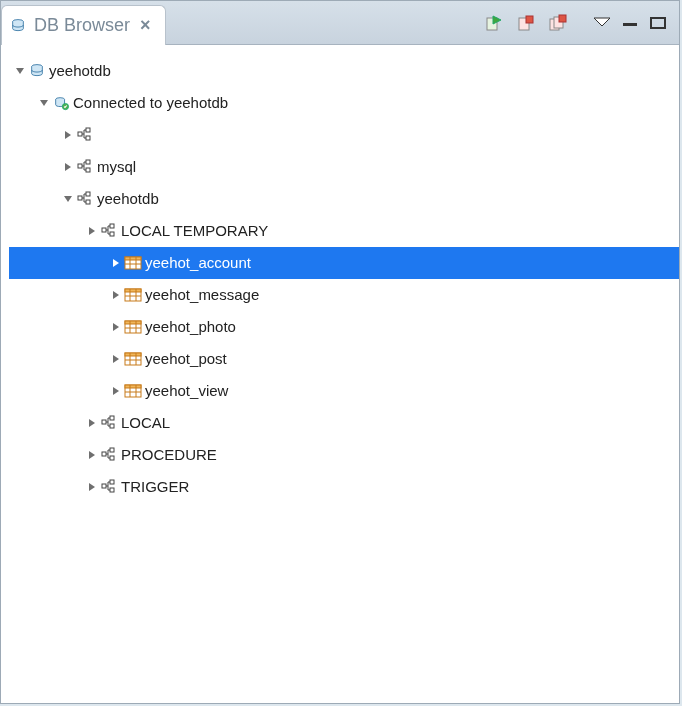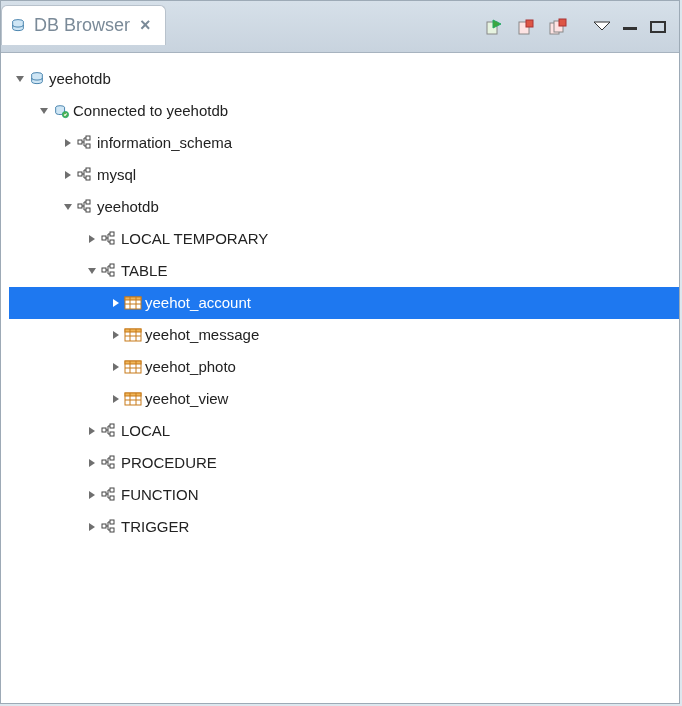--- a/index.html
+++ b/index.html
@@ -13,21 +13,21 @@
   color: #222;
 }
 .panel {
   background: #fff;
   border: 1px solid #9daab6;
   width: 680px;
   height: 704px;
   position: relative;
 }
 .titlebar {
-  height: 52px;
+  height: 44px;
   background: linear-gradient(#d6e0e9, #c8d3de);
   border-bottom: 1px solid #a7b3bf;
   display: flex;
   align-items: stretch;
 }
 .tab {
   display: flex;
   align-items: center;
   gap: 6px;
   background: #fff;
@@ -198,21 +198,20 @@
           </svg>
         </span>
       <span class="icon">
           <svg viewBox="0 0 18 16">
             <rect x="2" y="5" width="4" height="4" fill="none" stroke="#444"></rect>
             <rect x="10" y="1" width="4" height="4" fill="none" stroke="#444"></rect>
             <rect x="10" y="9" width="4" height="4" fill="none" stroke="#444"></rect>
             <path d="M6 7h2m0-4h2m-2 8h2M8 3v8" stroke="#444" fill="none"></path>
           </svg>
         </span>
-      <span class="label">information_schema</span>
     </div>
     <div class="row">
       <span class="indent" style="width:52px"></span>
       <span class="arrow">
           <svg viewBox="0 0 10 10">
             <polygon points="2,1 8,5 2,9" fill="currentColor"></polygon>
           </svg>
         </span>
       <span class="icon">
           <svg viewBox="0 0 18 16">
@@ -254,37 +253,20 @@
           <svg viewBox="0 0 18 16">
             <rect x="2" y="5" width="4" height="4" fill="none" stroke="#444"></rect>
             <rect x="10" y="1" width="4" height="4" fill="none" stroke="#444"></rect>
             <rect x="10" y="9" width="4" height="4" fill="none" stroke="#444"></rect>
             <path d="M6 7h2m0-4h2m-2 8h2M8 3v8" stroke="#444" fill="none"></path>
           </svg>
         </span>
       <span class="label">LOCAL TEMPORARY</span>
     </div>
 
-    <div class="row">
-      <span class="indent" style="width:76px"></span>
-      <span class="arrow">
-          <svg viewBox="0 0 10 10">
-            <polygon points="1,2 9,2 5,8" fill="currentColor"></polygon>
-          </svg>
-        </span>
-      <span class="icon">
-          <svg viewBox="0 0 18 16">
-            <rect x="2" y="5" width="4" height="4" fill="none" stroke="#444"></rect>
-            <rect x="10" y="1" width="4" height="4" fill="none" stroke="#444"></rect>
-            <rect x="10" y="9" width="4" height="4" fill="none" stroke="#444"></rect>
-            <path d="M6 7h2m0-4h2m-2 8h2M8 3v8" stroke="#444" fill="none"></path>
-          </svg>
-        </span>
-      <span class="label">TABLE</span>
-    </div>
 
     <div class="row selected">
       <span class="indent" style="width:100px"></span>
       <span class="arrow">
           <svg viewBox="0 0 10 10">
             <polygon points="2,1 8,5 2,9" fill="currentColor"></polygon>
           </svg>
         </span>
       <span class="icon">
           <svg viewBox="0 0 18 16">
@@ -342,20 +324,38 @@
         </span>
       <span class="icon">
           <svg viewBox="0 0 18 16">
             <rect x="1" y="2" width="16" height="12" fill="#fff" stroke="#c77b1a"></rect>
             <rect x="1" y="2" width="16" height="3" fill="#f0b65a" stroke="#c77b1a"></rect>
             <line x1="6" y1="2" x2="6" y2="14" stroke="#c77b1a"></line>
             <line x1="12" y1="2" x2="12" y2="14" stroke="#c77b1a"></line>
             <line x1="1" y1="9" x2="17" y2="9" stroke="#c77b1a"></line>
           </svg>
         </span>
+      <span class="label">yeehot_post</span>
+    </div>
+    <div class="row">
+      <span class="indent" style="width:100px"></span>
+      <span class="arrow">
+          <svg viewBox="0 0 10 10">
+            <polygon points="2,1 8,5 2,9" fill="currentColor"></polygon>
+          </svg>
+        </span>
+      <span class="icon">
+          <svg viewBox="0 0 18 16">
+            <rect x="1" y="2" width="16" height="12" fill="#fff" stroke="#c77b1a"></rect>
+            <rect x="1" y="2" width="16" height="3" fill="#f0b65a" stroke="#c77b1a"></rect>
+            <line x1="6" y1="2" x2="6" y2="14" stroke="#c77b1a"></line>
+            <line x1="12" y1="2" x2="12" y2="14" stroke="#c77b1a"></line>
+            <line x1="1" y1="9" x2="17" y2="9" stroke="#c77b1a"></line>
+          </svg>
+        </span>
       <span class="label">yeehot_view</span>
     </div>
 
     <div class="row">
       <span class="indent" style="width:76px"></span>
       <span class="arrow">
           <svg viewBox="0 0 10 10">
             <polygon points="2,1 8,5 2,9" fill="currentColor"></polygon>
           </svg>
         </span>
@@ -378,37 +378,20 @@
         </span>
       <span class="icon">
           <svg viewBox="0 0 18 16">
             <rect x="2" y="5" width="4" height="4" fill="none" stroke="#444"></rect>
             <rect x="10" y="1" width="4" height="4" fill="none" stroke="#444"></rect>
             <rect x="10" y="9" width="4" height="4" fill="none" stroke="#444"></rect>
             <path d="M6 7h2m0-4h2m-2 8h2M8 3v8" stroke="#444" fill="none"></path>
           </svg>
         </span>
       <span class="label">PROCEDURE</span>
-    </div>
-    <div class="row">
-      <span class="indent" style="width:76px"></span>
-      <span class="arrow">
-          <svg viewBox="0 0 10 10">
-            <polygon points="2,1 8,5 2,9" fill="currentColor"></polygon>
-          </svg>
-        </span>
-      <span class="icon">
-          <svg viewBox="0 0 18 16">
-            <rect x="2" y="5" width="4" height="4" fill="none" stroke="#444"></rect>
-            <rect x="10" y="1" width="4" height="4" fill="none" stroke="#444"></rect>
-            <rect x="10" y="9" width="4" height="4" fill="none" stroke="#444"></rect>
-            <path d="M6 7h2m0-4h2m-2 8h2M8 3v8" stroke="#444" fill="none"></path>
-          </svg>
-        </span>
-      <span class="label">FUNCTION</span>
     </div>
     <div class="row">
       <span class="indent" style="width:76px"></span>
       <span class="arrow">
           <svg viewBox="0 0 10 10">
             <polygon points="2,1 8,5 2,9" fill="currentColor"></polygon>
           </svg>
         </span>
       <span class="icon">
           <svg viewBox="0 0 18 16">

